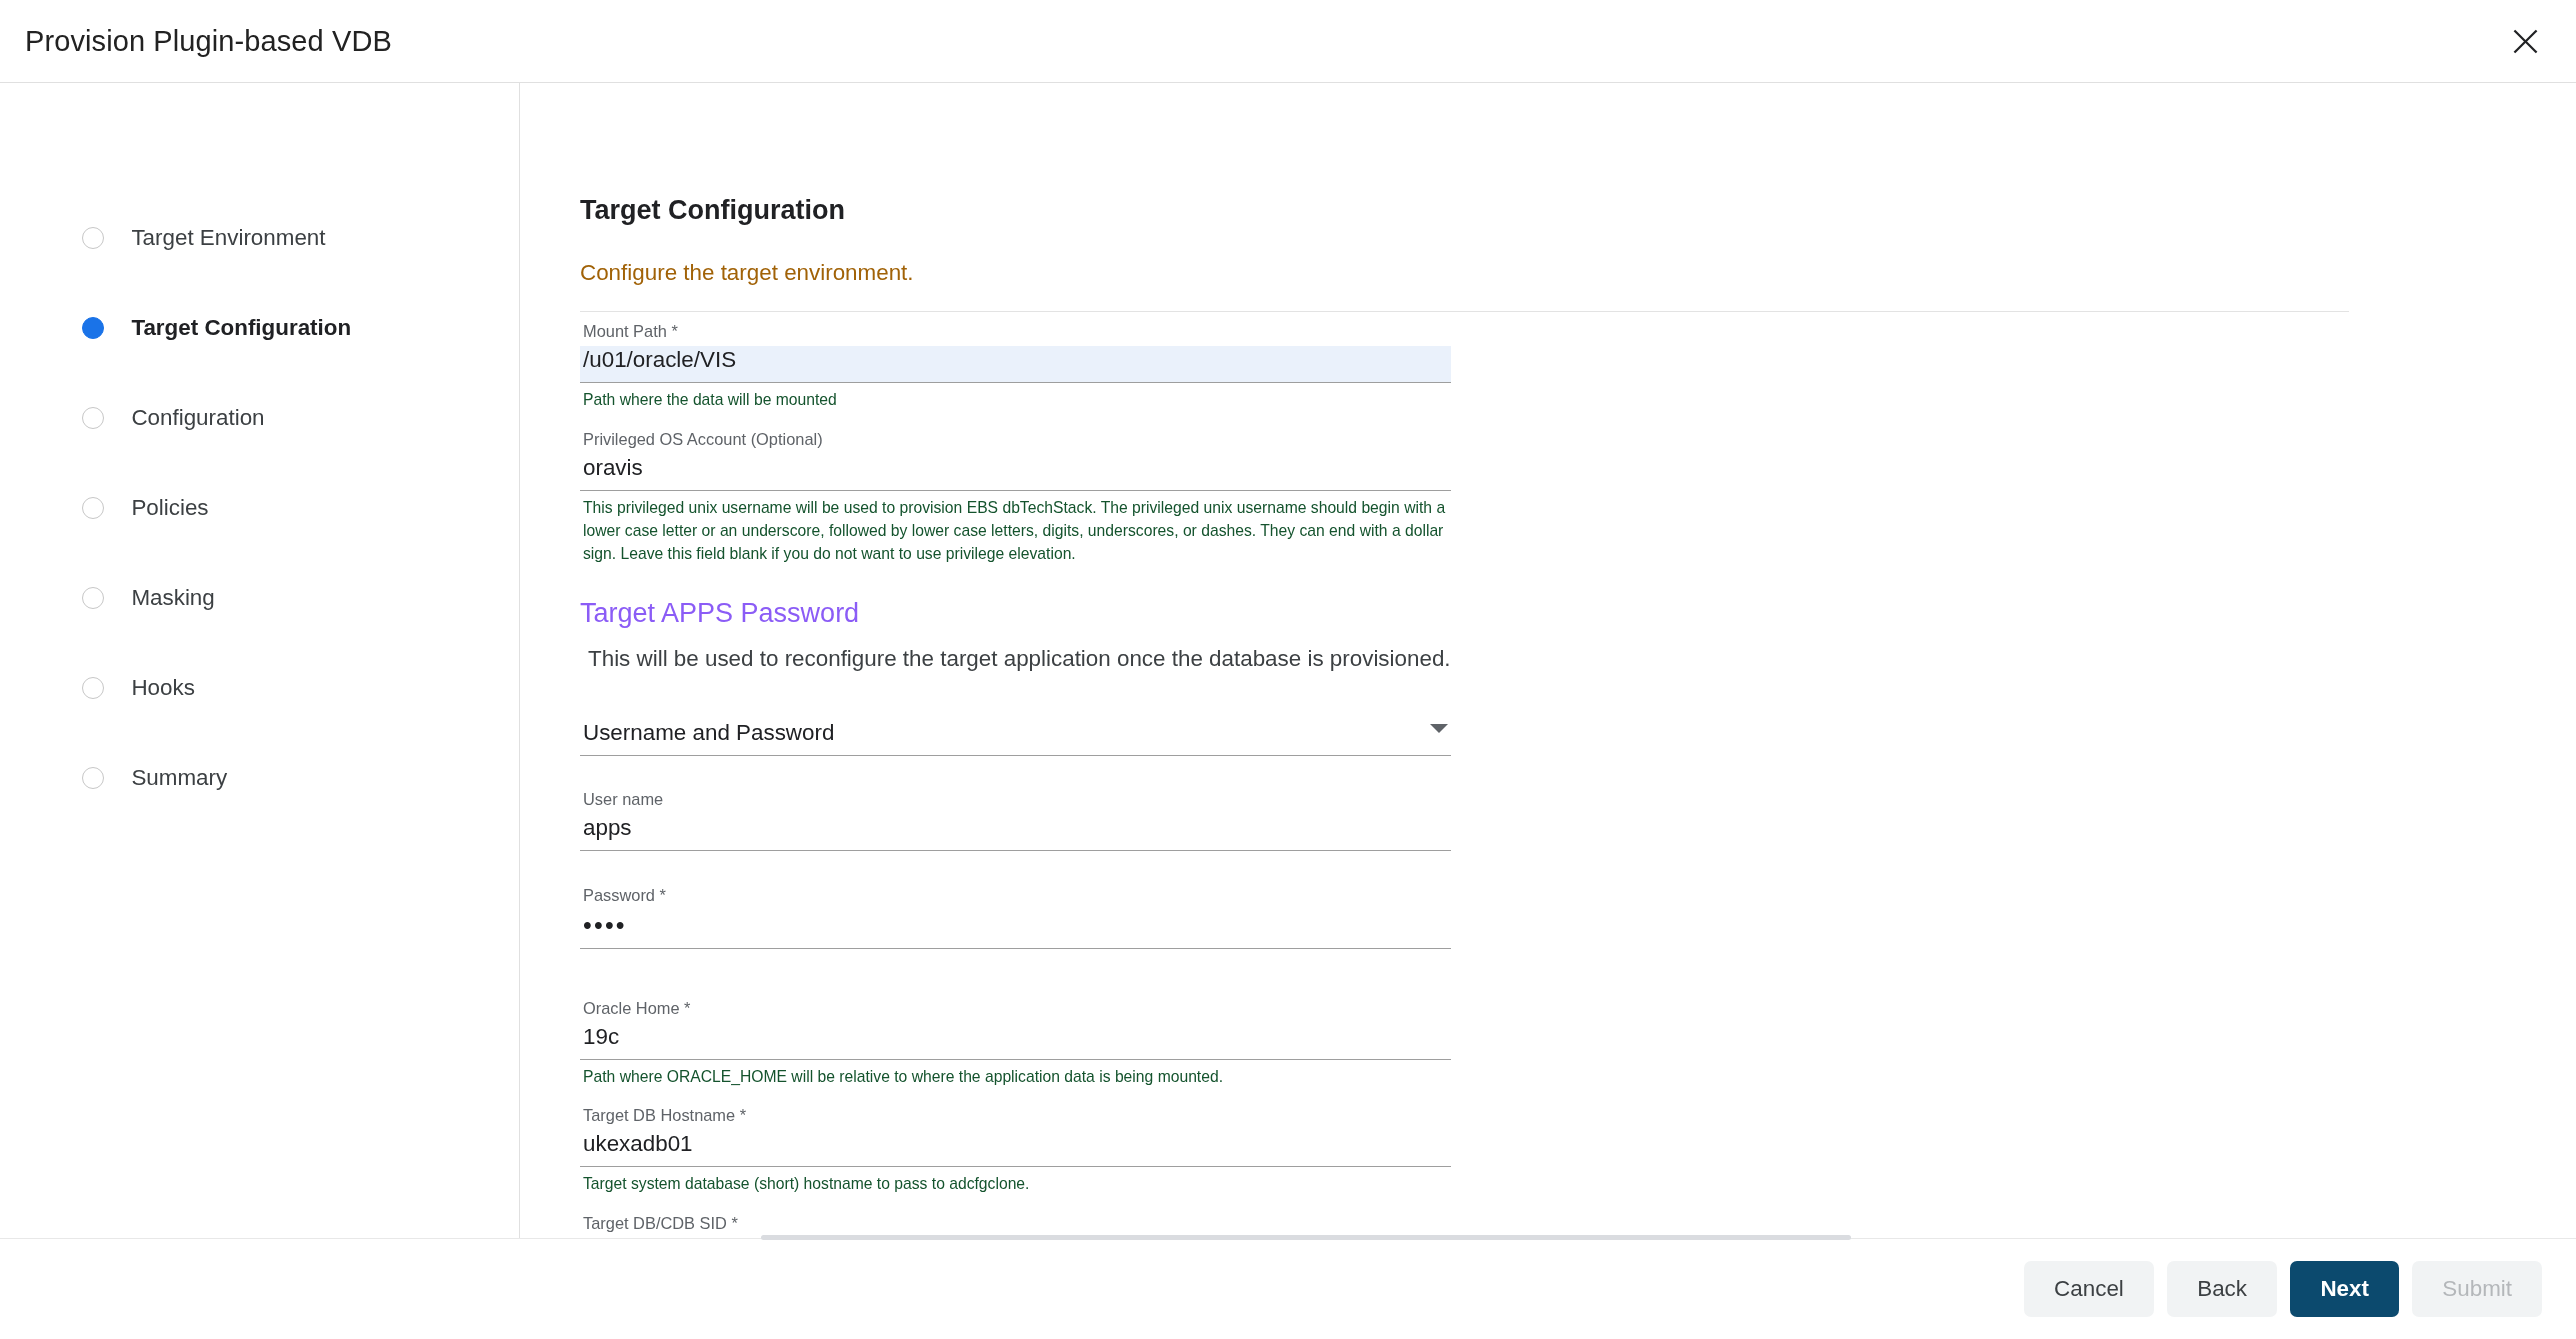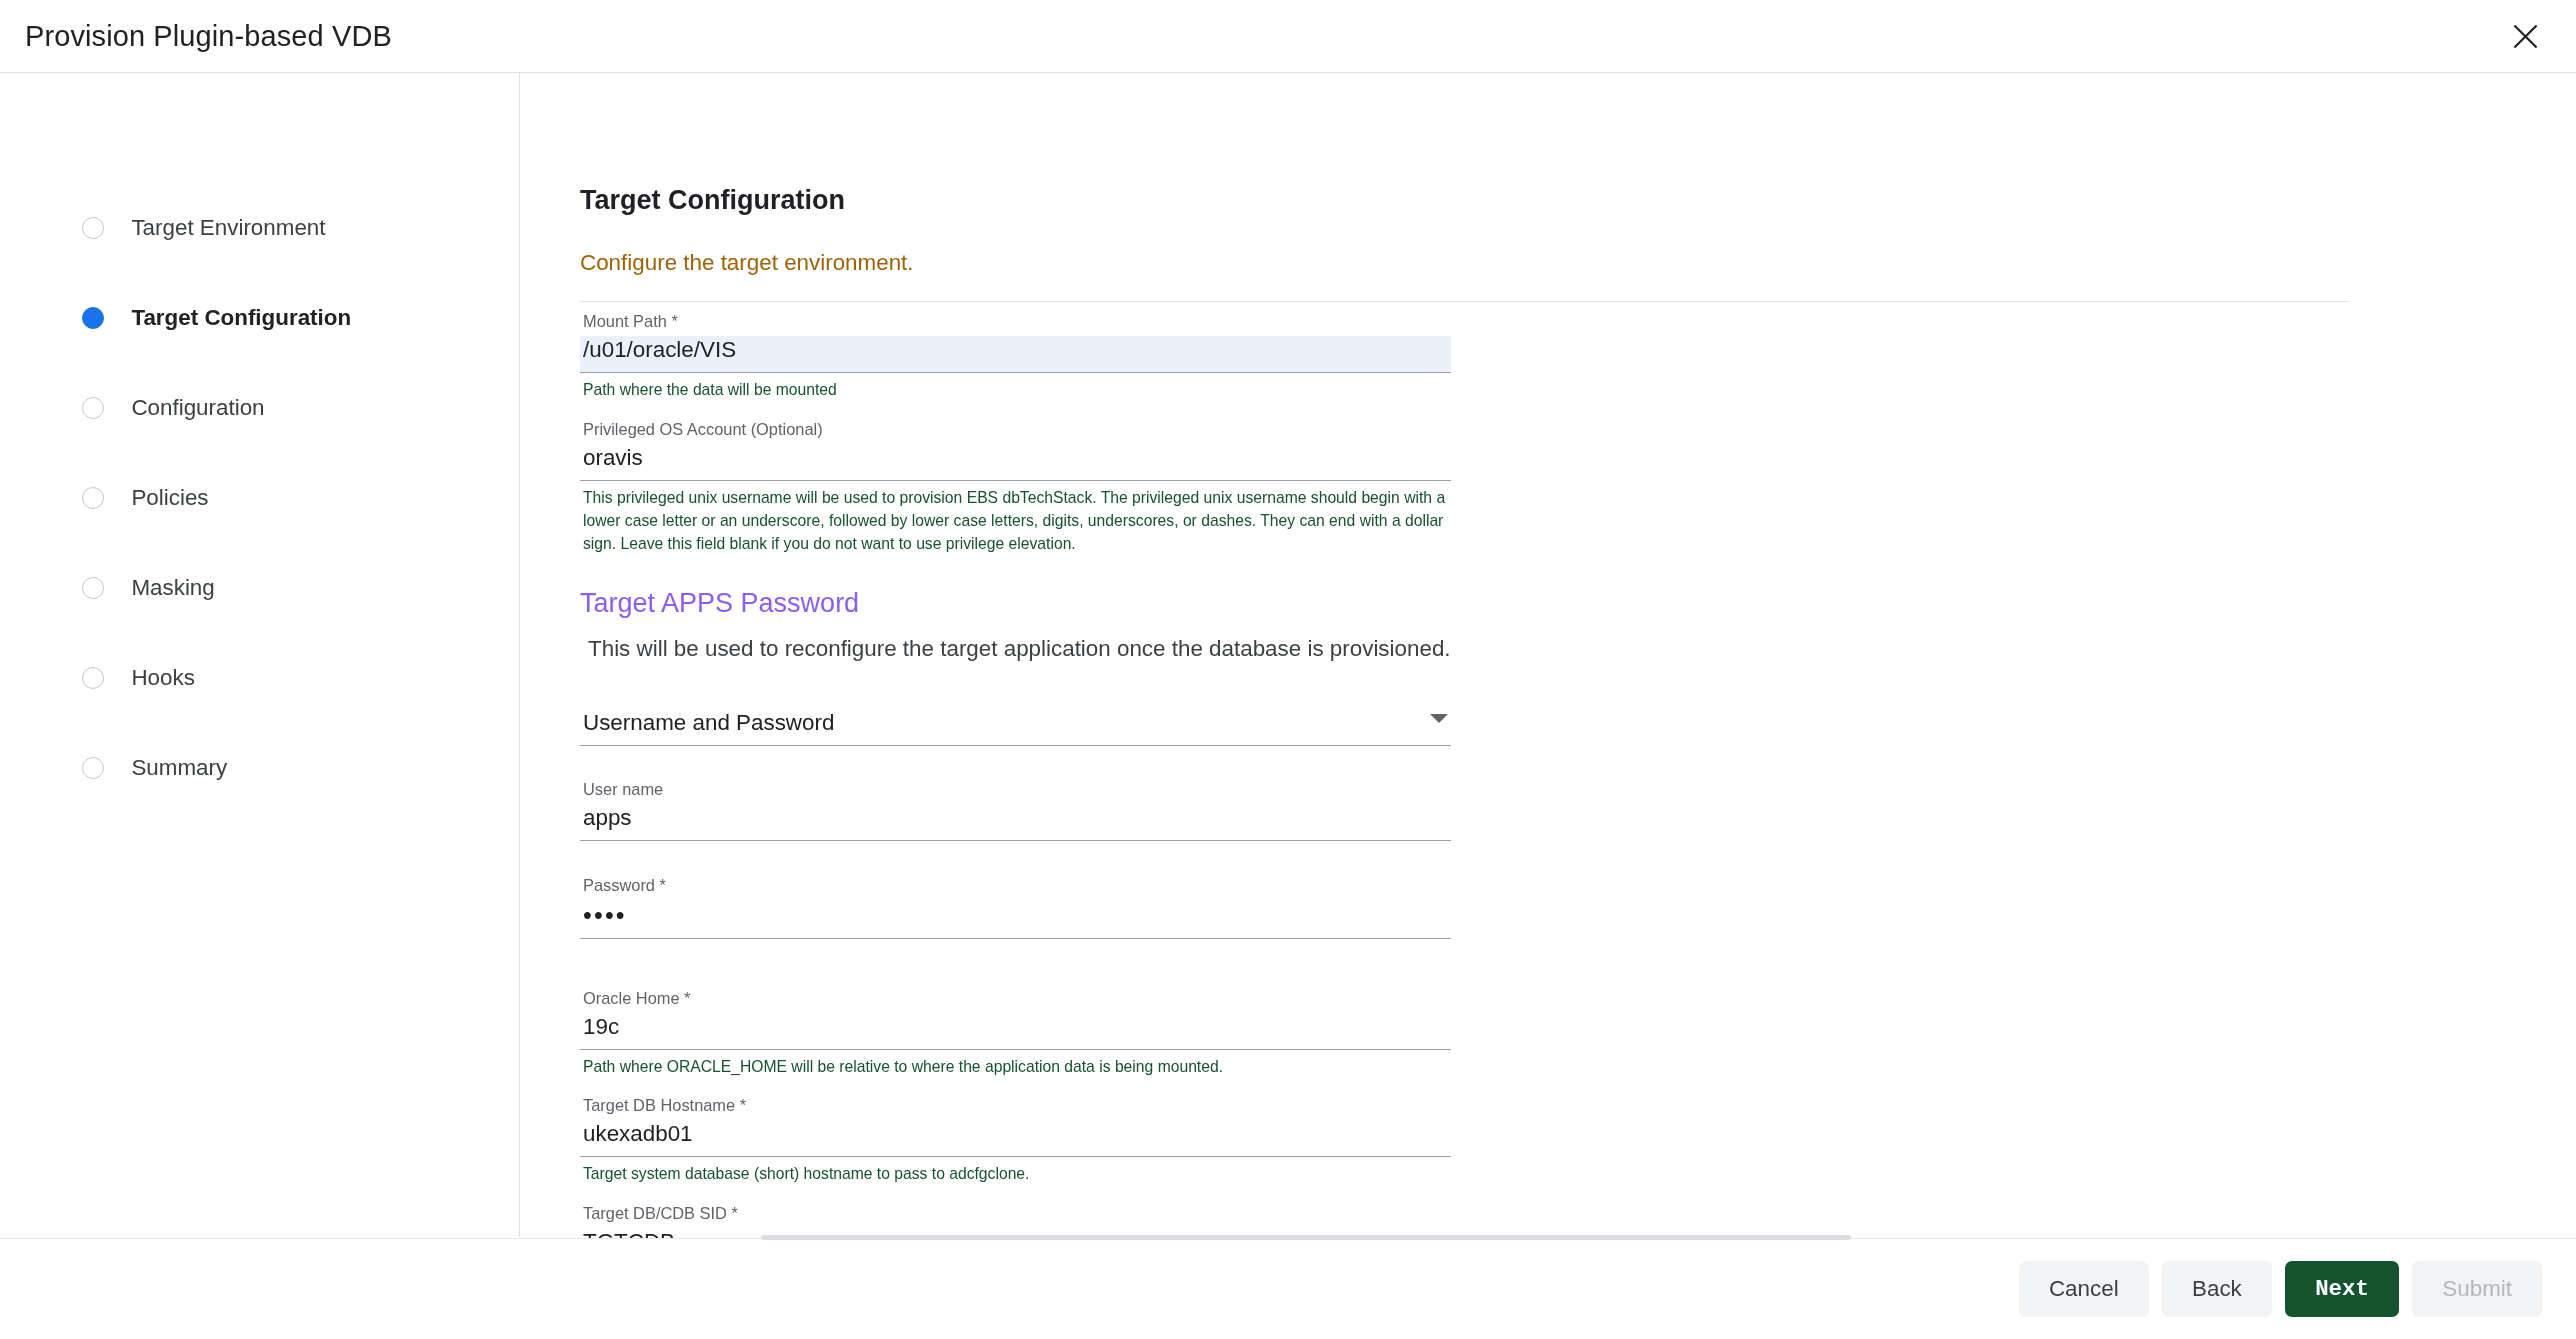--- a/index.html
+++ b/index.html
@@ -11,21 +11,21 @@
     width: 2576px;
     height: 1339px;
     font-family: "Liberation Sans", sans-serif;
     color: #202124;
     overflow: hidden;
     position: relative;
   }
 
   
   .titlebar {
-    height: 73px;
+    height: 83px;
     display: flex;
     align-items: center;
     justify-content: space-between;
     padding: 0 28px 0 25px;
     box-sizing: border-box;
     border-bottom: 0.7px solid #e0e0e0;
   }
   .titlebar-title {
     font-size: 29px;
     color: #222222;
@@ -218,24 +218,23 @@
     font-family: "Liberation Sans", sans-serif;
     font-size: 22.4px;
     border-radius: 7px;
     border: none;
     padding: 15px 30px;
     cursor: pointer;
     background: #f1f3f4;
     color: #3c4043;
   }
   .btn.primary {
-    background: #14532d;
+    background: #0c4a6e;
     color: #ffffff;
     font-weight: bold;
-    font-family: Liberation Mono, monospace;
   }
   .btn.disabled {
     background: #f1f3f4;
     color: #b4b7ba;
     cursor: default;
   }
   .scroll-indicator {
     position: absolute;
     left: 761px;
     bottom: 99px;

